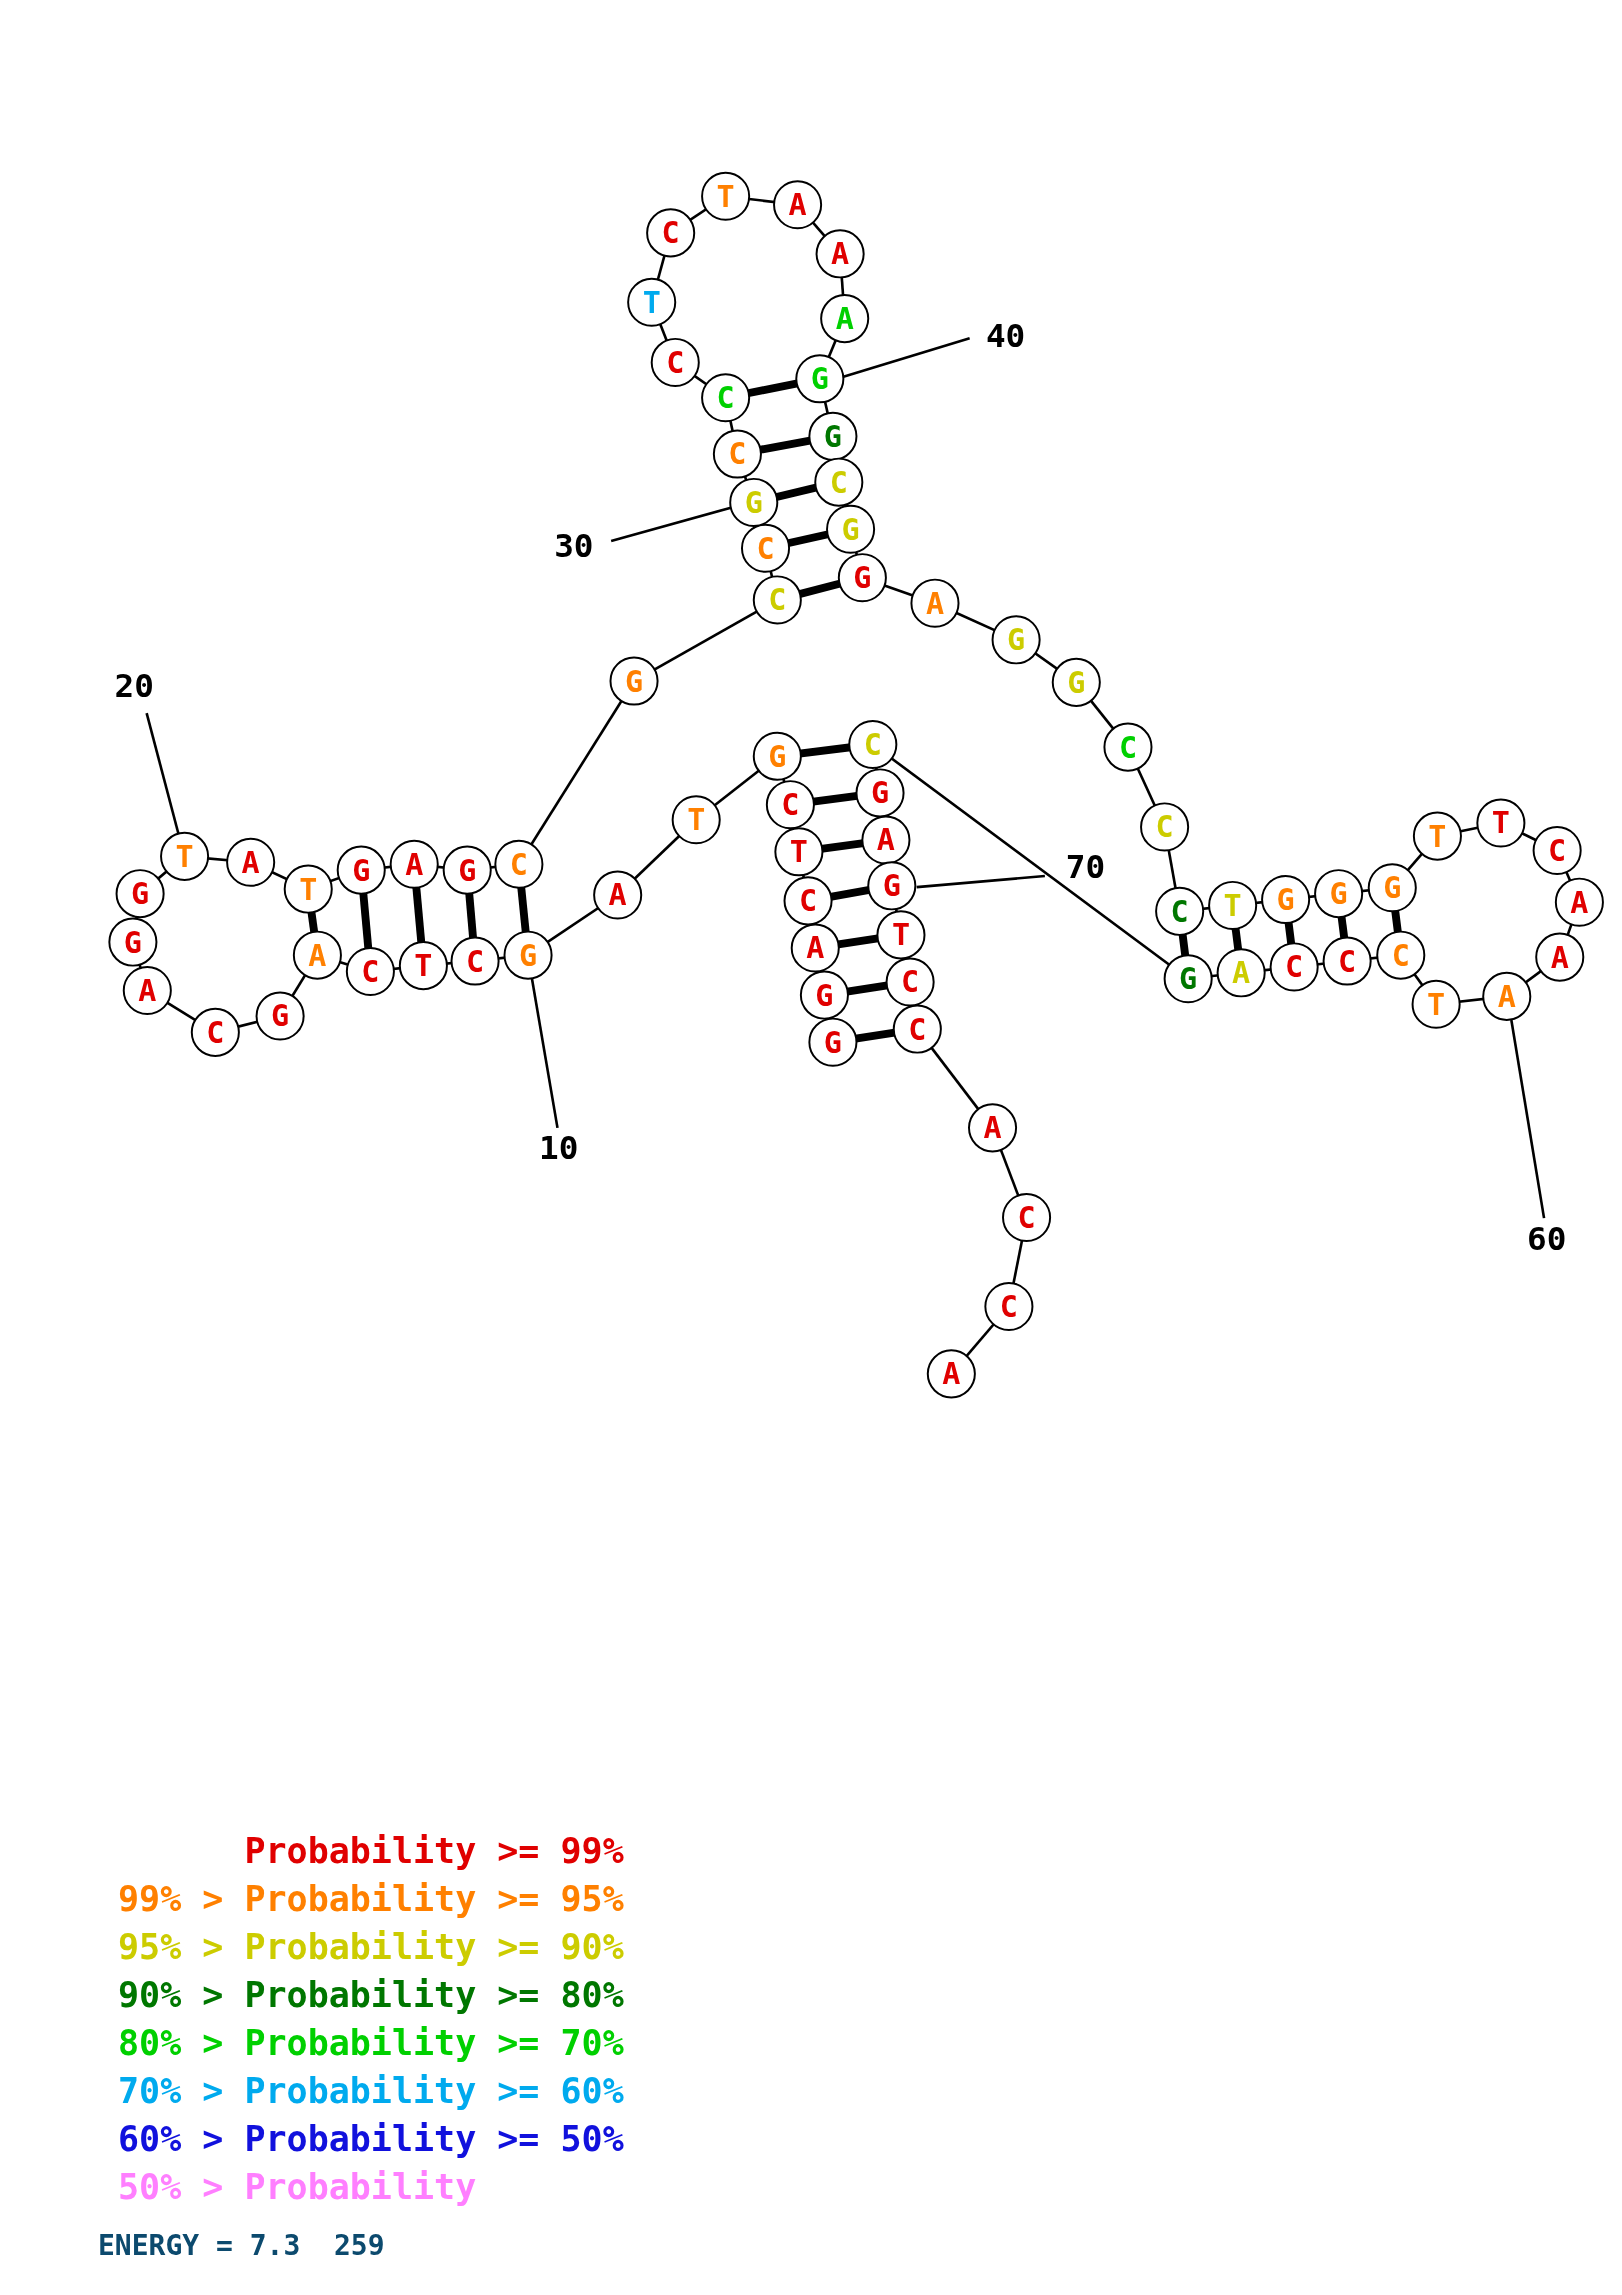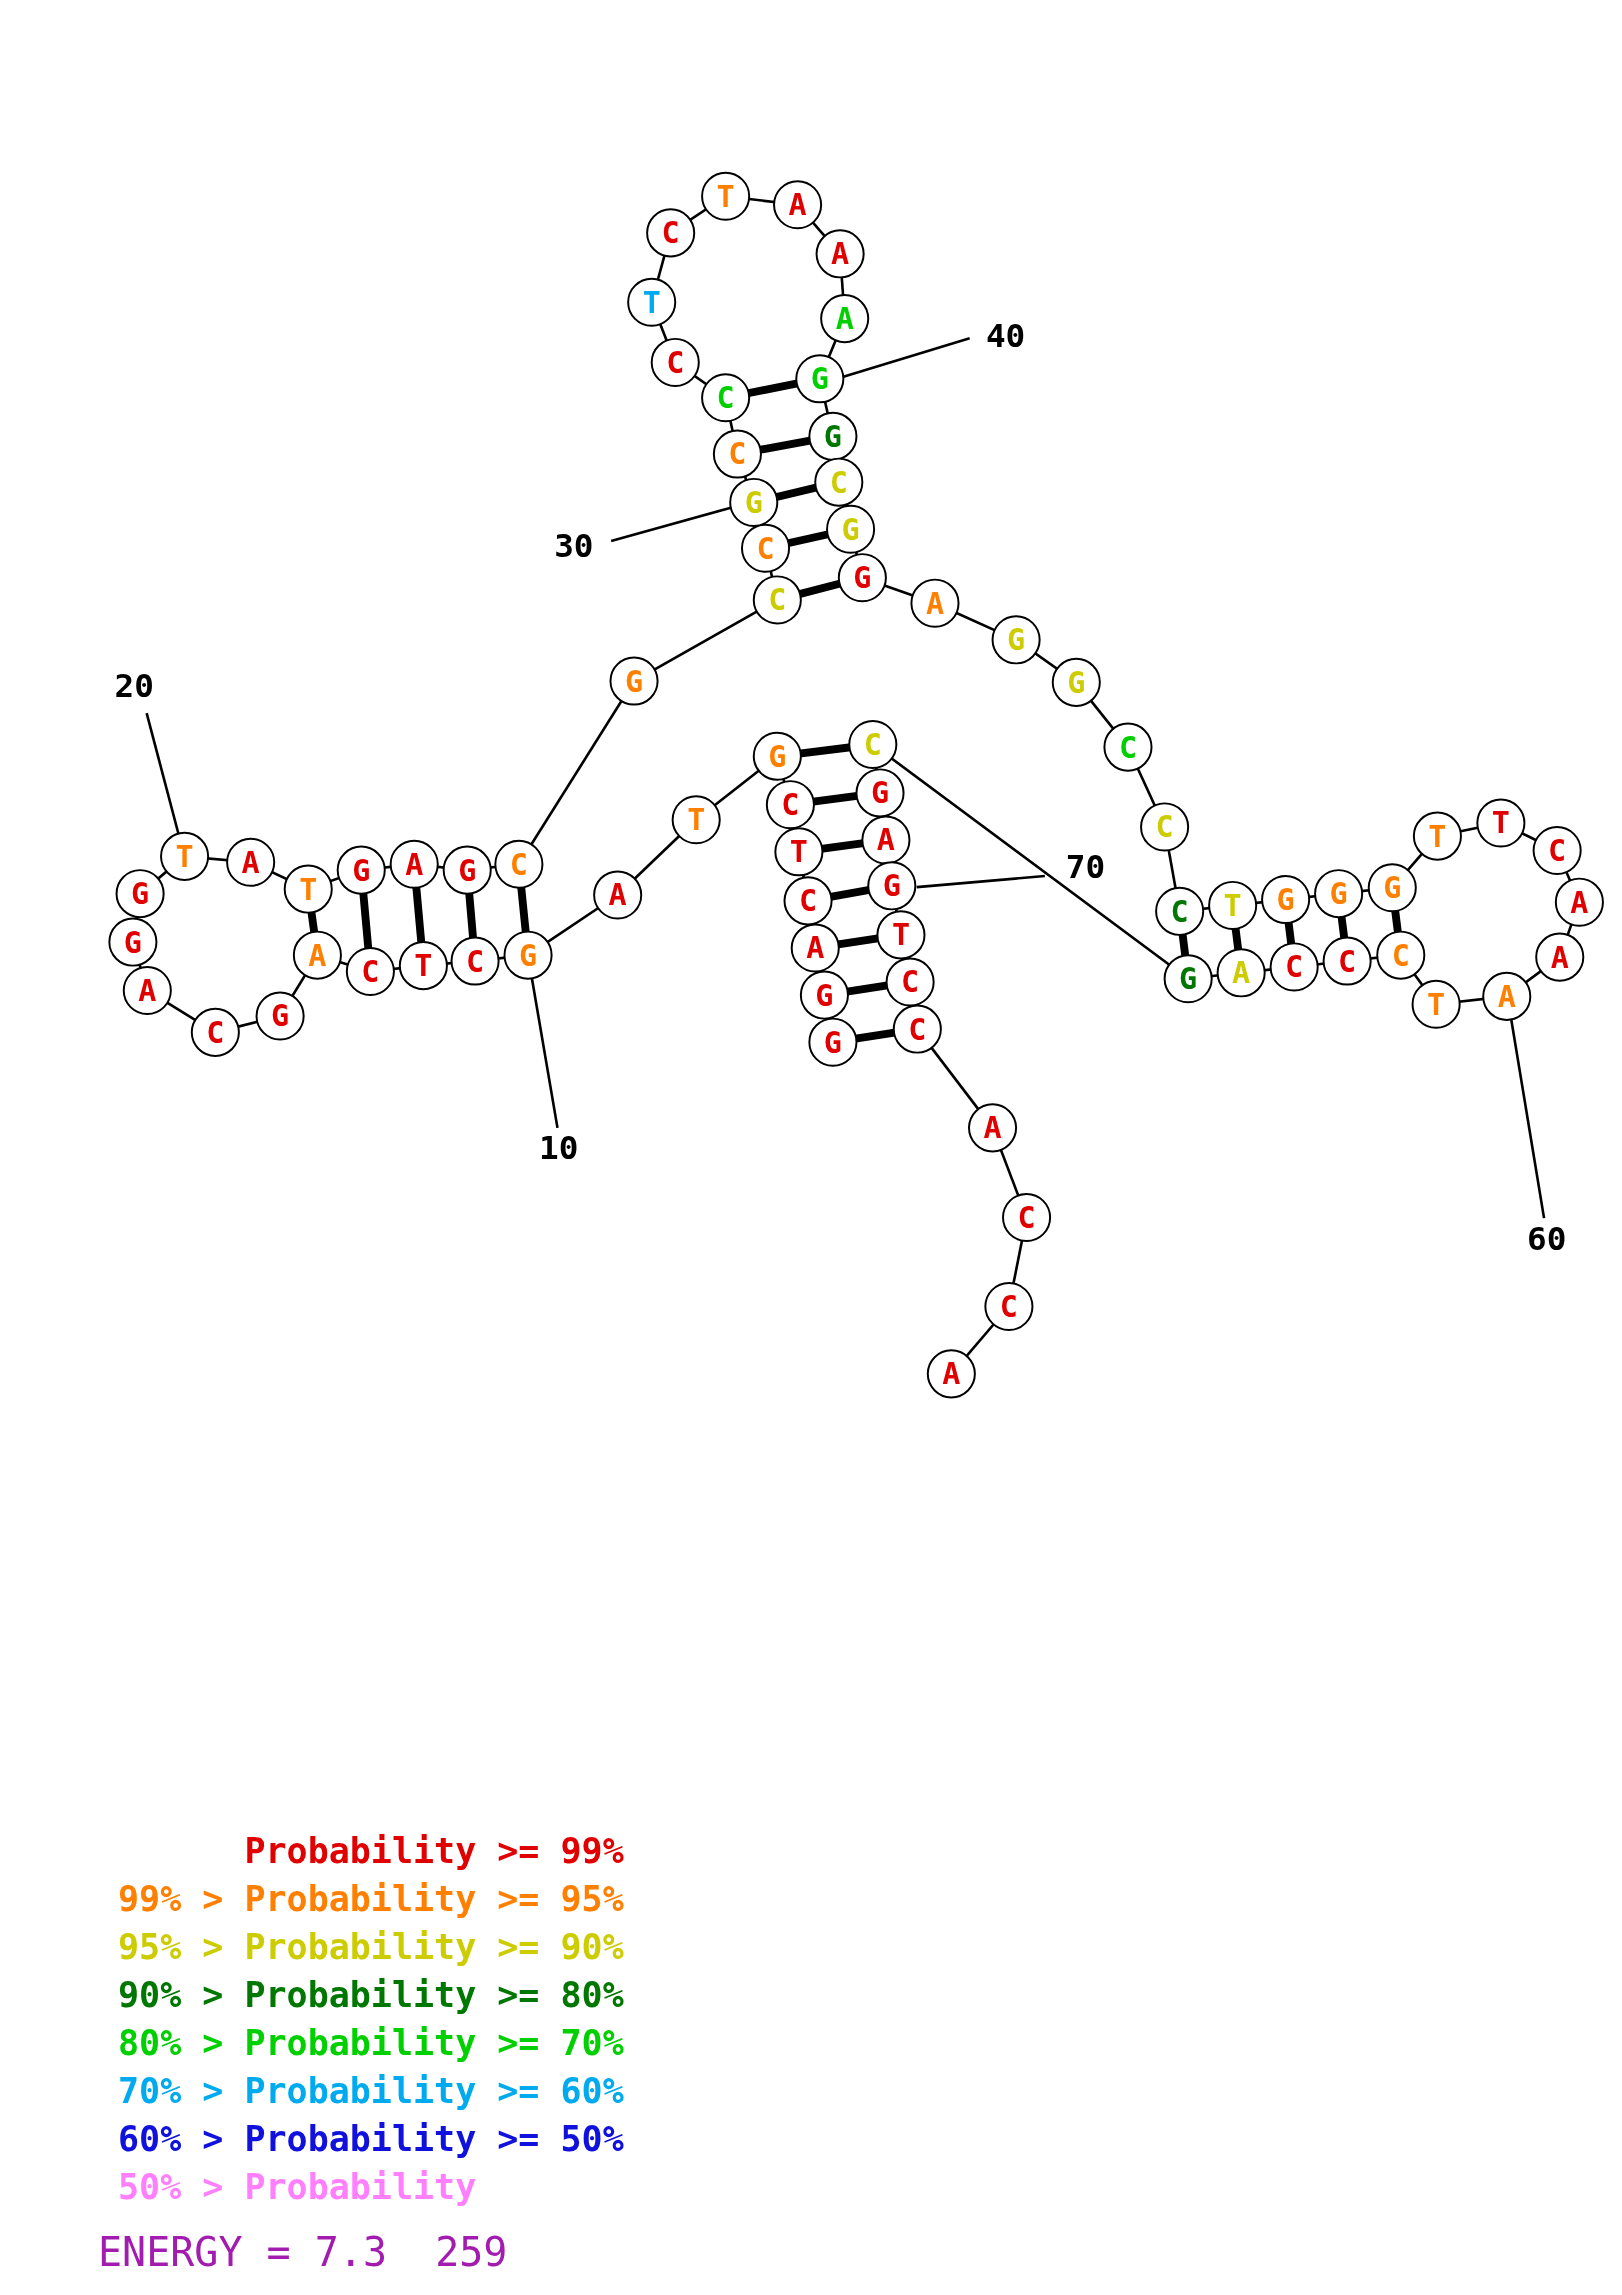--- a/index.html
+++ b/index.html
@@ -14,21 +14,21 @@
   }
   .nt-letter{font-size:46px;text-anchor:middle;}
   .pos-label{font-size:50px;fill:#000;text-anchor:middle;}
   #legend{
     position:absolute;left:98px;top:1827px;
     font-size:35px;font-weight:bold;line-height:48px;white-space:pre;margin-left:20px;
   }
   .legend-row{height:48px;}
   #energy{
     position:absolute;left:98px;top:2229px;
-    font-size:40px;font-weight:normal;color:#a21caf;white-space:pre;
+    font-size:28px;font-weight:bold;color:#0c4a6e;white-space:pre;
   }
 </style>
 </head>
 <body>
 
 <svg id="structure-svg" width="1622" height="2295" viewBox="0 0 2479 3508">
     <line x1="1273" y1="1593" x2="1260" y2="1521" stroke="#000" stroke-width="4"></line>
     <line x1="1260" y1="1521" x2="1246" y2="1449" stroke="#000" stroke-width="4"></line>
     <line x1="1246" y1="1449" x2="1235" y2="1377" stroke="#000" stroke-width="4"></line>
     <line x1="1235" y1="1377" x2="1221" y2="1302" stroke="#000" stroke-width="4"></line>

